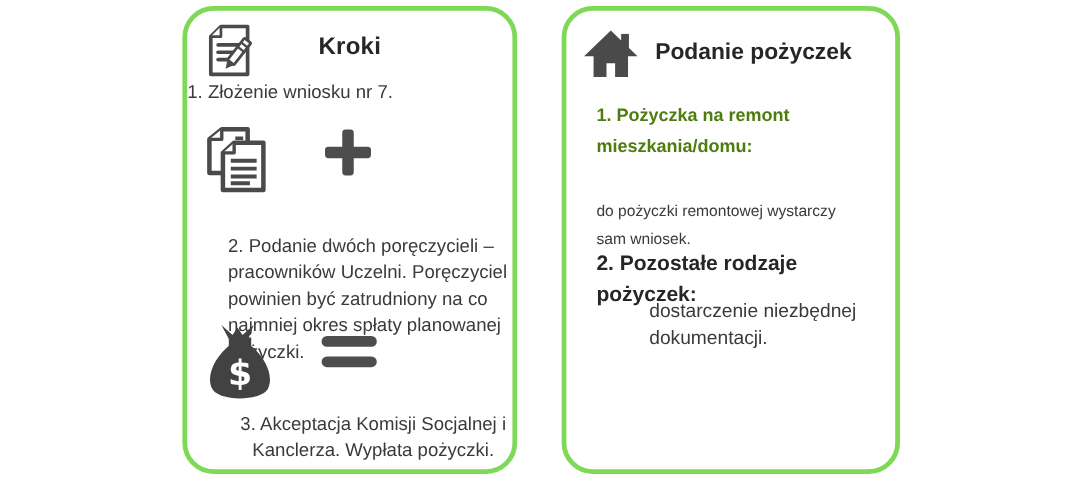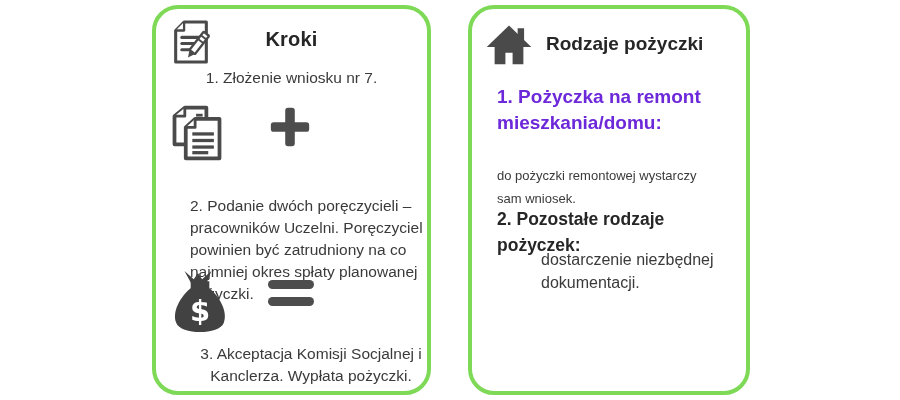--- a/index.html
+++ b/index.html
@@ -29,21 +29,20 @@
   
   .lc-header-icon { left: 12px; top: 8px;  width: 46px; height: 50px; }
   .lc-title {
     left: 0; right: 0; top: 19px;
     text-align: center;
     font-size: 20px; font-weight: bold; color: #262626;
     letter-spacing: 0.2px;
   }
   .lc-step1 {
     left: 0; right: 0; top: 58px;
-    text-align: center;
     font-size: 15.5px; line-height: 22px;
   }
   .lc-docs-icon  { left: 10px;  top: 94px;  width: 62px; height: 60px; }
   .lc-plus-icon  { left: 111px; top: 95px;  width: 46px; height: 46px; }
   .lc-step2 {
     left: 34px; top: 149px; width: 242px;
     font-size: 15.5px; line-height: 22px; margin-top: 37px;
   }
   .lc-bag-icon    { left: 15px;  top: 258px; width: 58px; height: 72px; }
   .lc-equals-icon { left: 110px; top: 266px; width: 50px; height: 36px; }
@@ -51,21 +50,21 @@
     left: 34px; top: 334px; width: 242px;
     font-size: 15.5px; line-height: 22px; text-align: center;
   }
 
   
   .rc-house-icon { left: 14px; top: 14px; width: 46px; height: 45px; }
   .rc-title {
     left: 74px; top: 24px;
     font-size: 19px; font-weight: bold; color: #262626;
   }
-  .rc-h1   { left: 25px; top: 75px;  width: 235px; font-size: 19px; font-weight: bold; line-height: 26px; color: #6d28d9; }
+  .rc-h1   { left: 25px; top: 75px;  width: 235px; font-size: 15px; font-weight: bold; line-height: 26px; color: #4d7c0f; }
   .rc-b1   { left: 25px; top: 139px; width: 220px; font-size: 13px; line-height: 23px; margin-top: 16px; }
   .rc-h2   { left: 25px; top: 179px; width: 235px; font-size: 17.5px; font-weight: bold; line-height: 26px; color: #262626; margin-top: 18px; }
   .rc-b2   { left: 25px; top: 239px; width: 220px; font-size: 16px; line-height: 23px; margin-left: 44px; }
 
   svg { display: block; width: 100%; height: 100%; }
 </style>
 </head>
 <body>
 
 <div class="card" id="left-card">
@@ -140,21 +139,21 @@
 <div class="card" id="right-card">
 
   <div class="abs rc-house-icon">
     <svg viewBox="0 0 64 60">
       <rect x="44" y="6" width="9" height="20" fill="#4a4a4a"></rect>
       <polygon points="32,2 63,32 1,32" fill="#4a4a4a"></polygon>
       <path d="M12 30 H52 V56 H37 V40 H27 V56 H12 Z" fill="#4a4a4a"></path>
     </svg>
   </div>
 
-  <div class="abs rc-title">Rodzaje pożyczki</div>
+  <div class="abs rc-title">Podanie pożyczek</div>
 
   <div class="abs rc-h1">1. Pożyczka na remont mieszkania/domu:</div>
   <div class="abs rc-b1">do pożyczki remontowej wystarczy sam wniosek.</div>
 
   <div class="abs rc-h2">2. Pozostałe rodzaje pożyczek:</div>
   <div class="abs rc-b2">dostarczenie niezbędnej dokumentacji.</div>
 
 </div>
 
 </body></html>

